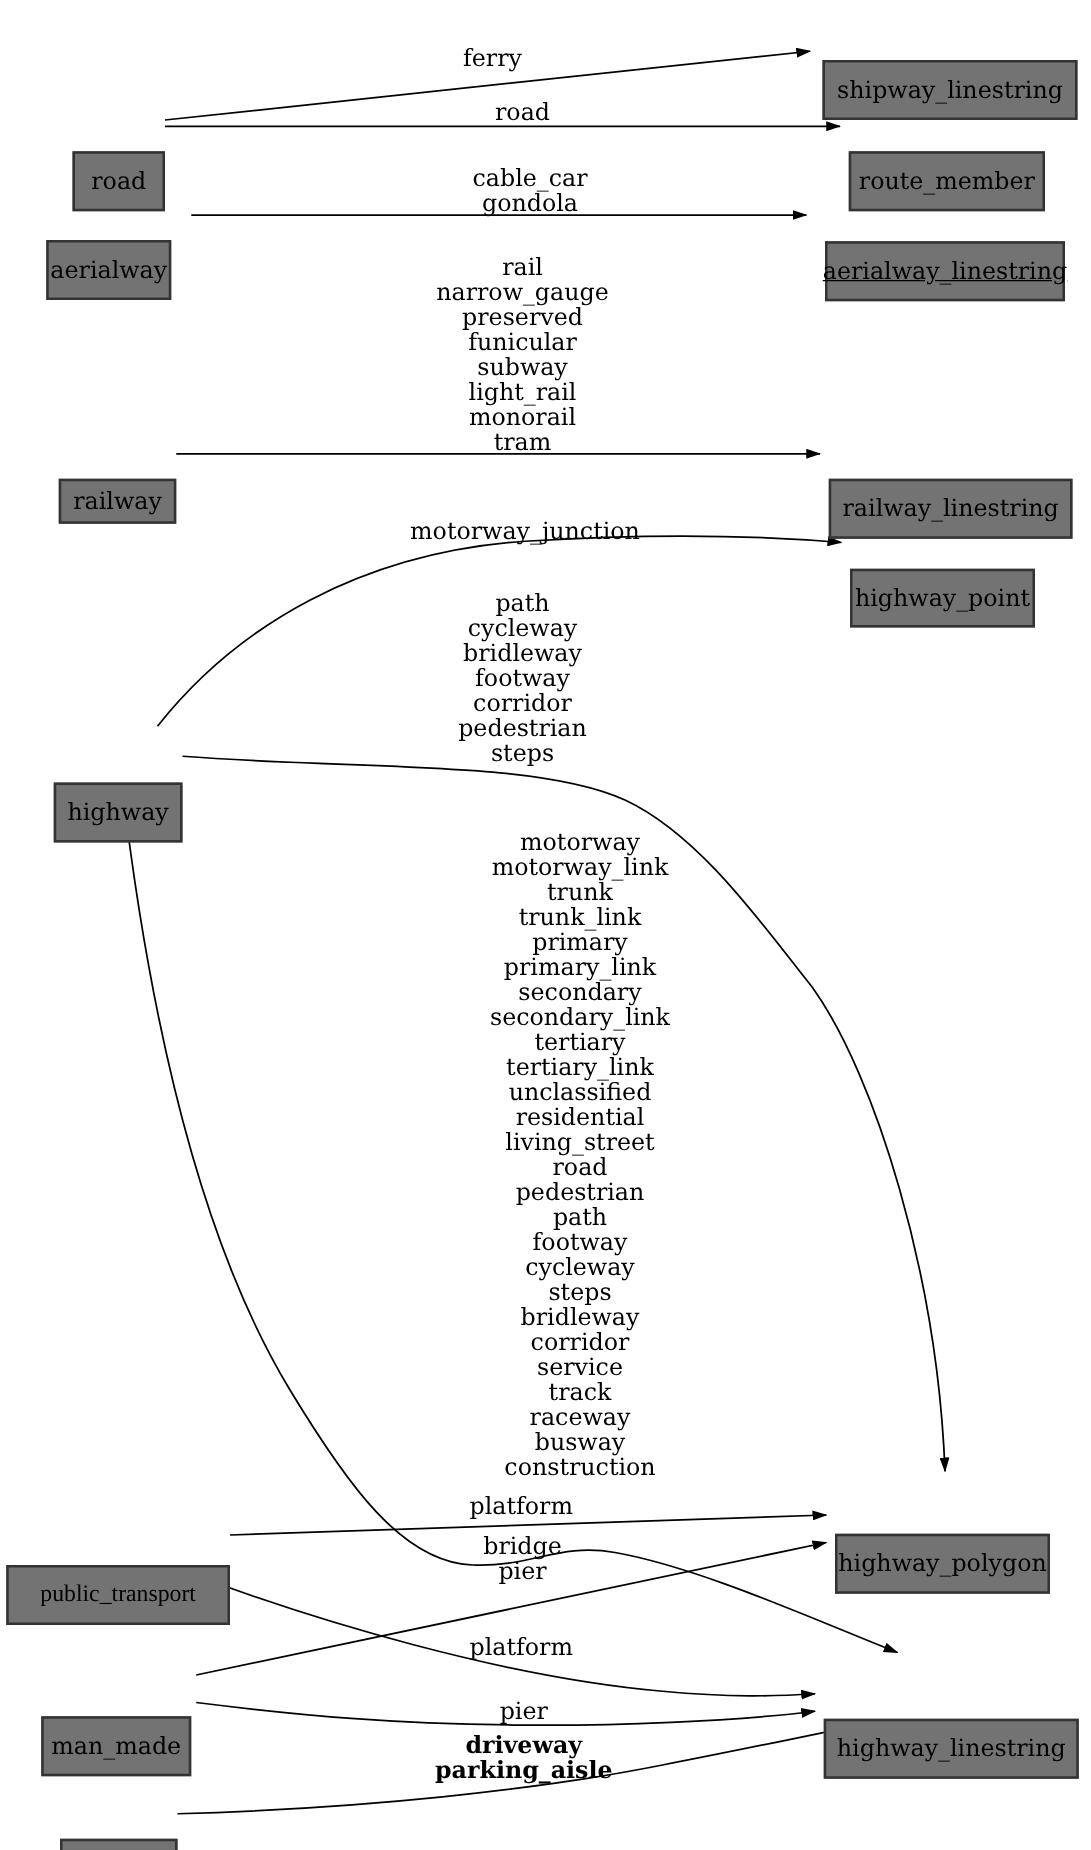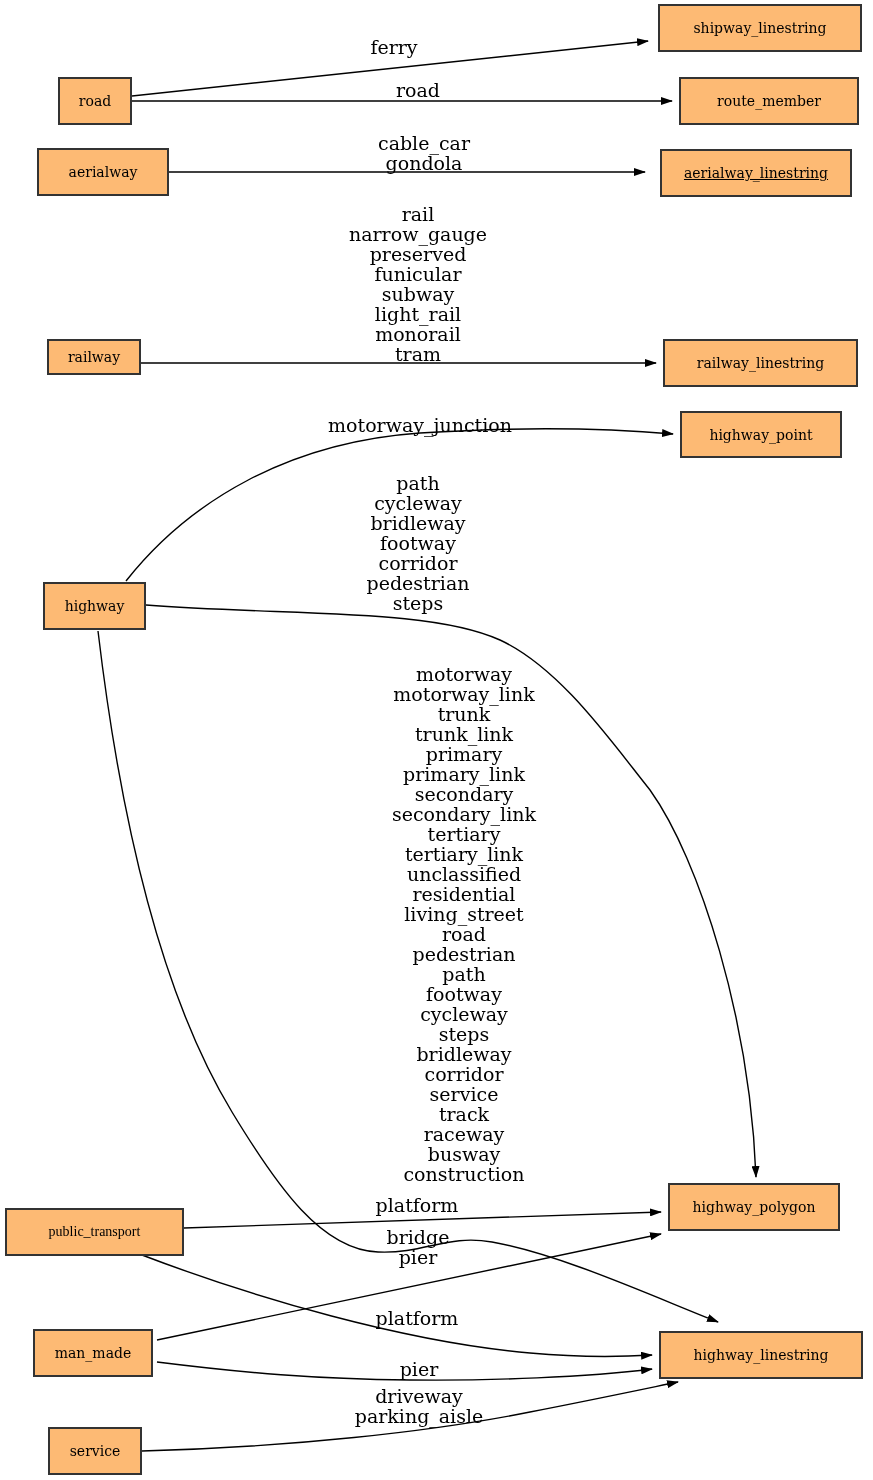--- a/index.html
+++ b/index.html
@@ -19,27 +19,28 @@
   }
   path.edge {
     fill: none;
     stroke: #000000;
     stroke-width: 1.4;
   }
   .node {
     position: absolute;
     box-sizing: border-box;
     border: 2px solid #333333;
-    background: #fdba74;
+    background: #737373;
     display: flex;
     align-items: center;
     justify-content: center;
-    font-size: 14px;
+    font-size: 19px;
     line-height: 20px;
     white-space: nowrap;
+    margin-top: 44px;
   }
   .edge-label {
     position: absolute;
     transform: translateX(-50%);
     text-align: center;
     font-size: 19px;
     line-height: 20px;
     white-space: pre-line;
   }
 </style>
@@ -62,32 +63,32 @@
     <path class="edge" d="M 146 605 C 290 616, 430 608, 500 640 C 560 668, 610 740, 650 790 C 700 860, 750 1020, 756 1177" marker-end="url(#arrow)"></path>
     <path class="edge" d="M 98 631 C 118 800, 155 985, 232 1112 C 278 1188, 322 1250, 378 1252 C 425 1254, 447 1234, 492 1242 C 560 1254, 652 1296, 718 1322" marker-end="url(#arrow)"></path>
     <path class="edge" d="M 184 1228 L 661 1212" marker-end="url(#arrow)"></path>
     <path class="edge" d="M 142 1255 C 255 1298, 405 1342, 530 1353 C 585 1358, 620 1357, 652 1355" marker-end="url(#arrow)"></path>
     <path class="edge" d="M 157 1340 L 661 1234" marker-end="url(#arrow)"></path>
     <path class="edge" d="M 157 1362 C 245 1373, 315 1379, 410 1380 C 490 1381, 588 1377, 652 1369" marker-end="url(#arrow)"></path>
     <path class="edge" d="M 142 1451 C 290 1447, 430 1432, 530 1412 C 592 1400, 644 1389, 678 1382" marker-end="url(#arrow)"></path>
   </svg>
 
   <div class="node" style="left:58px; top:77px; width:74px; height:48px;">road</div>
-  <div class="node" style="left:37px; top:148px; width:132px; height:48px;">aerialway</div>
+  <div class="node" style="left:37px; top:148px; width:100px; height:48px;">aerialway</div>
   <div class="node" style="left:47px; top:339px; width:94px; height:36px;">railway</div>
   <div class="node" style="left:43px; top:582px; width:103px; height:48px;">highway</div>
   <div class="node" style="left:5px; top:1208px; width:179px; height:48px;font-family:Liberation Serif, serif;">public_transport</div>
   <div class="node" style="left:33px; top:1329px; width:120px; height:48px;">man_made</div>
   <div class="node" style="left:48px; top:1427px; width:94px; height:48px;">service</div>
 
   <div class="node" style="left:658px; top:4px; width:204px; height:48px;">shipway_linestring</div>
-  <div class="node" style="left:679px; top:77px; width:180px; height:48px;">route_member</div>
+  <div class="node" style="left:679px; top:77px; width:157px; height:48px;">route_member</div>
   <div class="node" style="left:660px; top:149px; width:192px; height:48px;text-decoration:underline;">aerialway_linestring</div>
   <div class="node" style="left:663px; top:339px; width:195px; height:48px;">railway_linestring</div>
-  <div class="node" style="left:680px; top:411px; width:162px; height:47px;">highway_point</div>
+  <div class="node" style="left:680px; top:411px; width:148px; height:47px;">highway_point</div>
   <div class="node" style="left:668px; top:1183px; width:172px; height:48px;">highway_polygon</div>
   <div class="node" style="left:659px; top:1331px; width:204px; height:48px;">highway_linestring</div>
 
   <div class="edge-label" style="left:394px; top:37px;">ferry</div>
   <div class="edge-label" style="left:418px; top:80px;">road</div>
   <div class="edge-label" style="left:424px; top:133px;">cable_car
 gondola</div>
   <div class="edge-label" style="left:418px; top:204px;">rail
 narrow_gauge
 preserved
@@ -128,16 +129,16 @@
 service
 track
 raceway
 busway
 construction</div>
   <div class="edge-label" style="left:417px; top:1195px;">platform</div>
   <div class="edge-label" style="left:418px; top:1227px;">bridge
 pier</div>
   <div class="edge-label" style="left:417px; top:1308px;">platform</div>
   <div class="edge-label" style="left:419px; top:1359px;">pier</div>
-  <div class="edge-label" style="left:419px; top:1386px;">driveway
+  <div class="edge-label" style="left:419px; top:1386px;font-weight:bold;">driveway
 parking_aisle</div>
 
 </div>
 
 </body></html>

